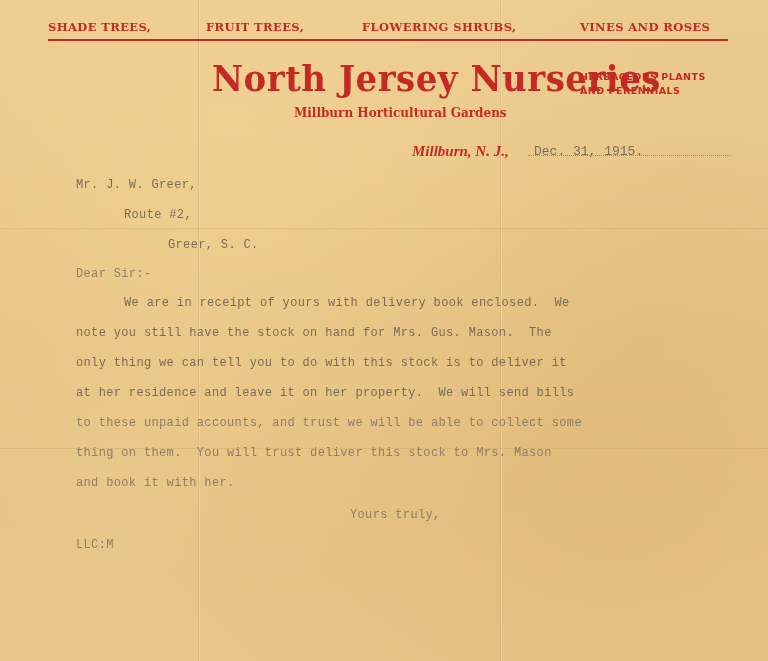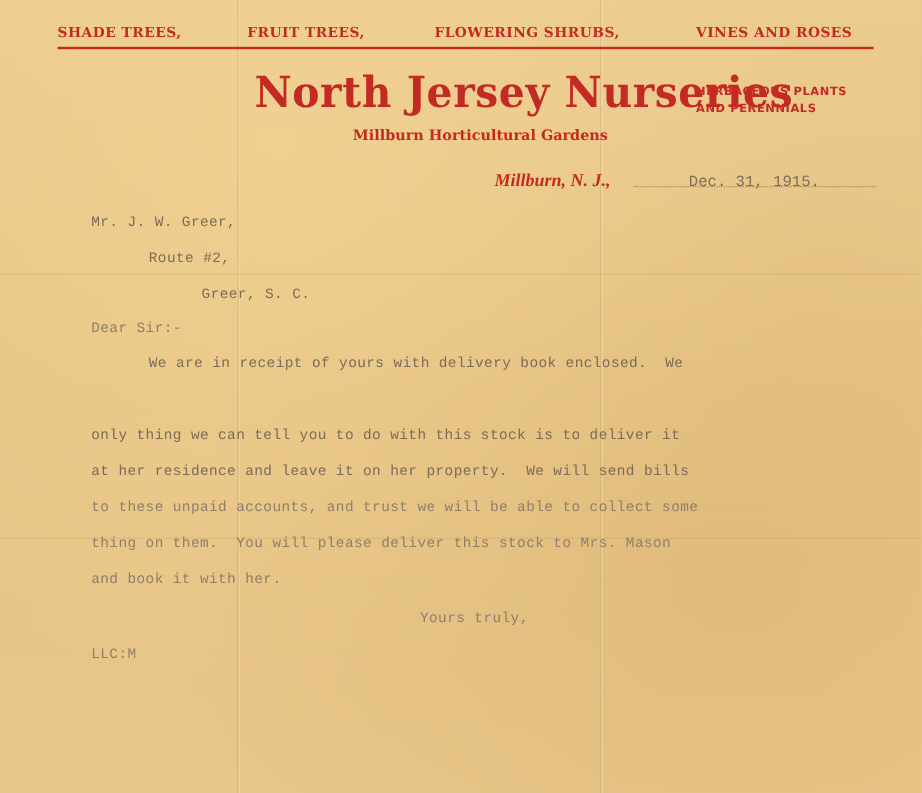--- a/index.html
+++ b/index.html
@@ -74,21 +74,20 @@
       font-size: 15px; color: #c42a24;
     }
     .dots {
       position: absolute; left: 116px; right: 0; top: 12px;
       border-bottom: 1.5px dotted #a98a63;
     }
     .date {
       position: absolute; left: 122px; top: 1px;
       font-family: "Liberation Mono", monospace; font-size: 13px;
       color: #7f6e5b;
-      margin-left: 40px;
     }
 
     
     .tw {
       position: absolute;
       font-family: "Liberation Mono", monospace;
       font-size: 12px;
       color: #7c6b58;
       white-space: pre;
       letter-spacing: 0.35px;
@@ -125,21 +124,22 @@
     <span class="date">Dec. 31, 1915.</span>
   </div>
 
   <div class="tw" style="left:76px; top:178px">Mr. J. W. Greer,</div>
   <div class="tw" style="left:124px; top:208px">Route #2,</div>
   <div class="tw" style="left:168px; top:238px">Greer, S. C.</div>
 
   <div class="tw faint" style="left:76px; top:267px">Dear Sir:-</div>
 
   <div class="tw" style="left:124px; top:296px">We are in receipt of yours with delivery book enclosed.  We</div>
+  <div class="tw" style="left:76px; top:326px">note you still have the stock on hand for Mrs. Gus. Mason.  The</div>
   <div class="tw" style="left:76px; top:356px">only thing we can tell you to do with this stock is to deliver it</div>
   <div class="tw" style="left:76px; top:386px">at her residence and leave it on her property.  We will send bills</div>
   <div class="tw faint" style="left:76px; top:416px">to these unpaid accounts, and trust we will be able to collect some</div>
-  <div class="tw faint" style="left:76px; top:446px">thing on them.  You will please deliver this stock to Mrs. Mason</div>
+  <div class="tw faint" style="left:76px; top:446px">thing on them.  You will trust deliver this stock to Mrs. Mason</div>
   <div class="tw faint" style="left:76px; top:476px">and book it with her.</div>
 
   <div class="tw faint" style="left:350px; top:508px">Yours truly,</div>
   <div class="tw faint" style="left:76px; top:538px; font-size:12px">LLC:M</div>
 </div>
 
 </body></html>

